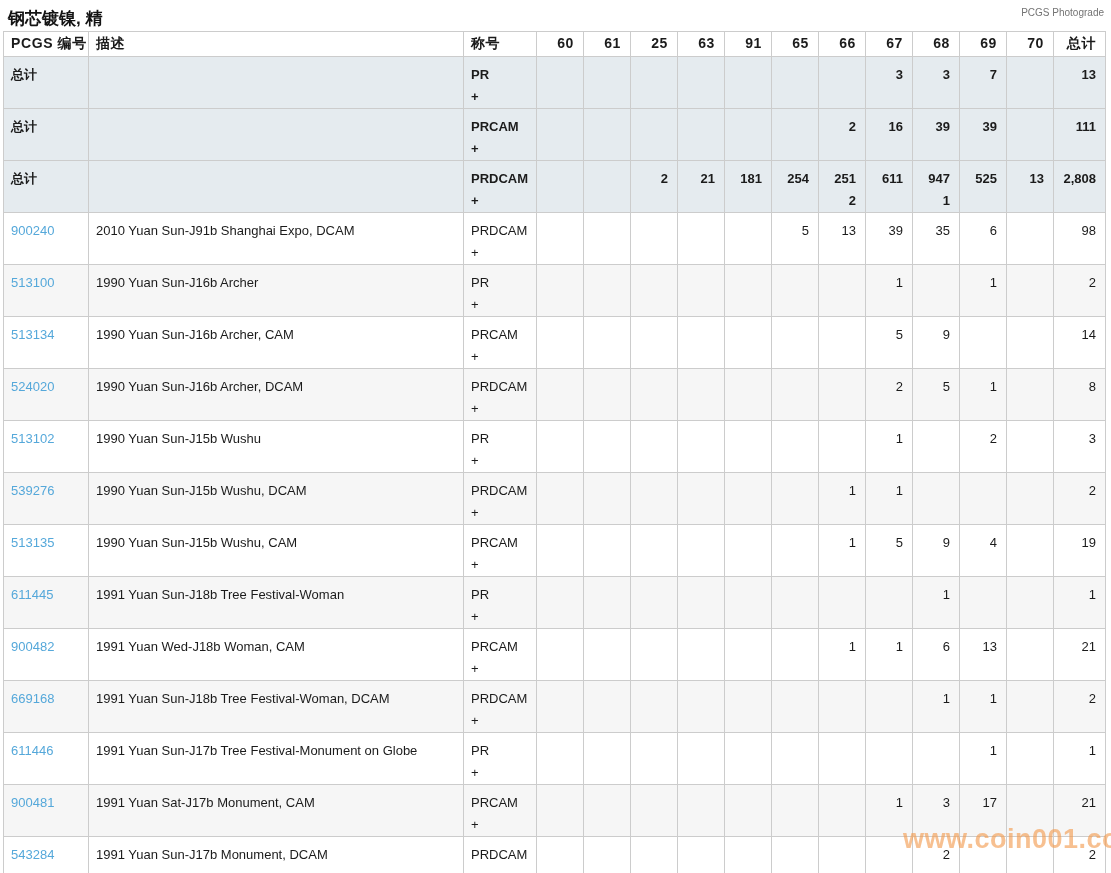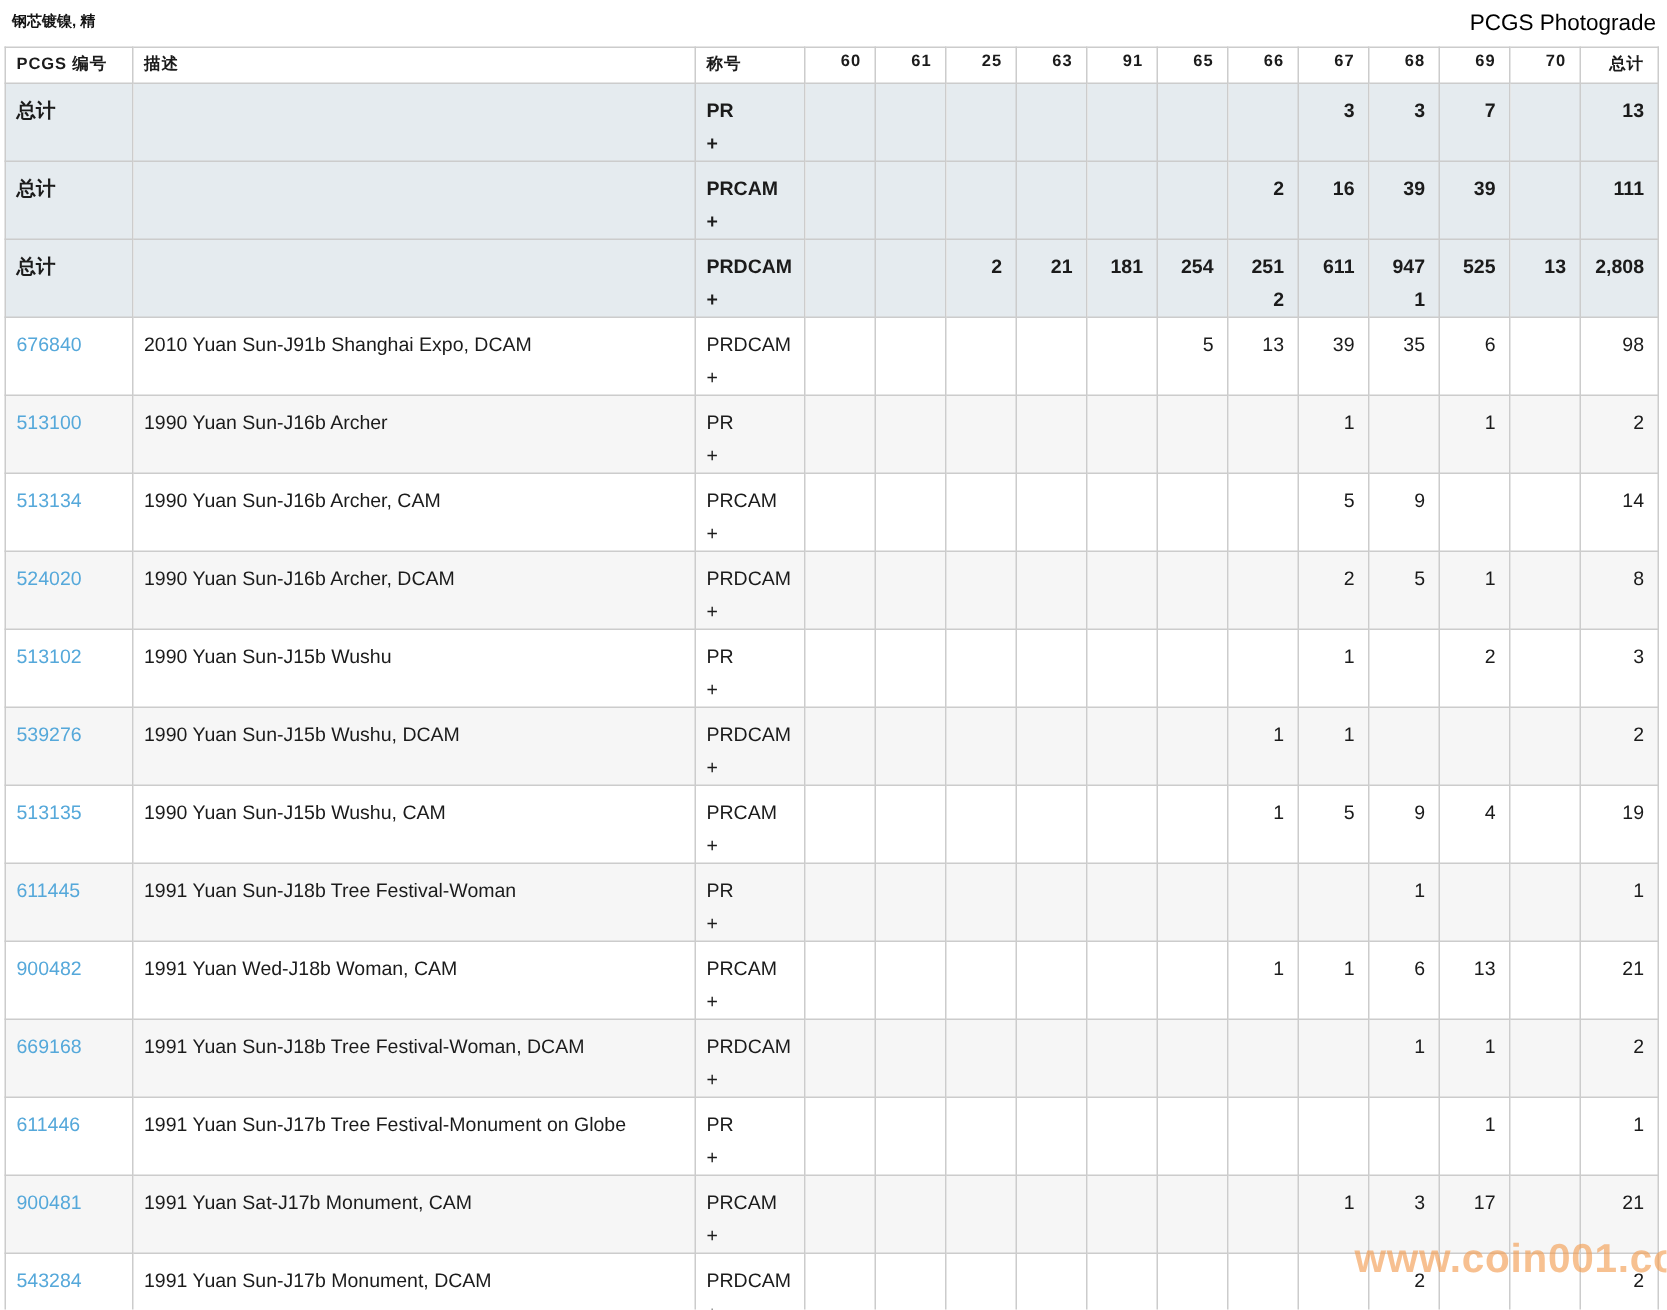--- a/index.html
+++ b/index.html
@@ -6,29 +6,29 @@
   body{
     width:1111px;height:873px;overflow:hidden;position:relative;
     background:#fff;font-family:"Liberation Sans","DejaVu Sans",sans-serif;
     color:#1b1b1b;
   }
   .topbar{
     height:31px;box-sizing:border-box;
     display:flex;justify-content:space-between;align-items:flex-start;
     padding:7px 7px 0 8px;
   }
-  .page-title{font-size:10px;font-weight:bold;margin:0;color:#141414;}
-  .pg-link{font-size:15px;color:#000000;text-decoration:none;}
+  .page-title{font-size:17px;font-weight:bold;margin:0;color:#141414;}
+  .pg-link{font-size:10px;color:#737373;text-decoration:none;}
   table{
     border-collapse:collapse;table-layout:fixed;
     width:1102px;margin-left:3px;
   }
   th,td{border:1px solid #cccccc;vertical-align:top;box-sizing:border-box;overflow:hidden;}
   th{
-    font-size:11px;font-weight:bold;text-align:left;
+    font-size:14px;font-weight:bold;text-align:left;
     padding:3px 8px 3px 7px;height:24px;letter-spacing:0.6px;white-space:nowrap;
   }
   td{font-size:13px;padding:7px 8px 0 7px;line-height:22px;}
   th.num,td.num{text-align:right;padding-right:9px;}
   .row-total td{height:47px;background:#e5ebef;font-weight:bold;}
   .row-data td{height:45px;background:#ffffff;}
   .row-data.alt td{background:#f6f6f6;}
   .pcgs-link{color:#55a8da;text-decoration:none;}
   .c-desig div, td.num div{line-height:22px;}
   .watermark{
@@ -214,21 +214,21 @@
           <div>525</div>
           <div></div>
         </td>
         <td class="num">
           <div>13</div>
           <div></div>
         </td>
         <td class="num">2,808</td>
       </tr>
       <tr class="row-data">
-        <td><a href="#" class="pcgs-link">676840</a></td>
+        <td><a href="#" class="pcgs-link">900240</a></td>
         <td>2010 Yuan Sun-J91b Shanghai Expo, DCAM</td>
         <td class="c-desig">
           <div>PRDCAM</div>
           <div>+</div>
         </td>
         <td class="num">
           <div></div>
         </td>
         <td class="num">
           <div></div>

